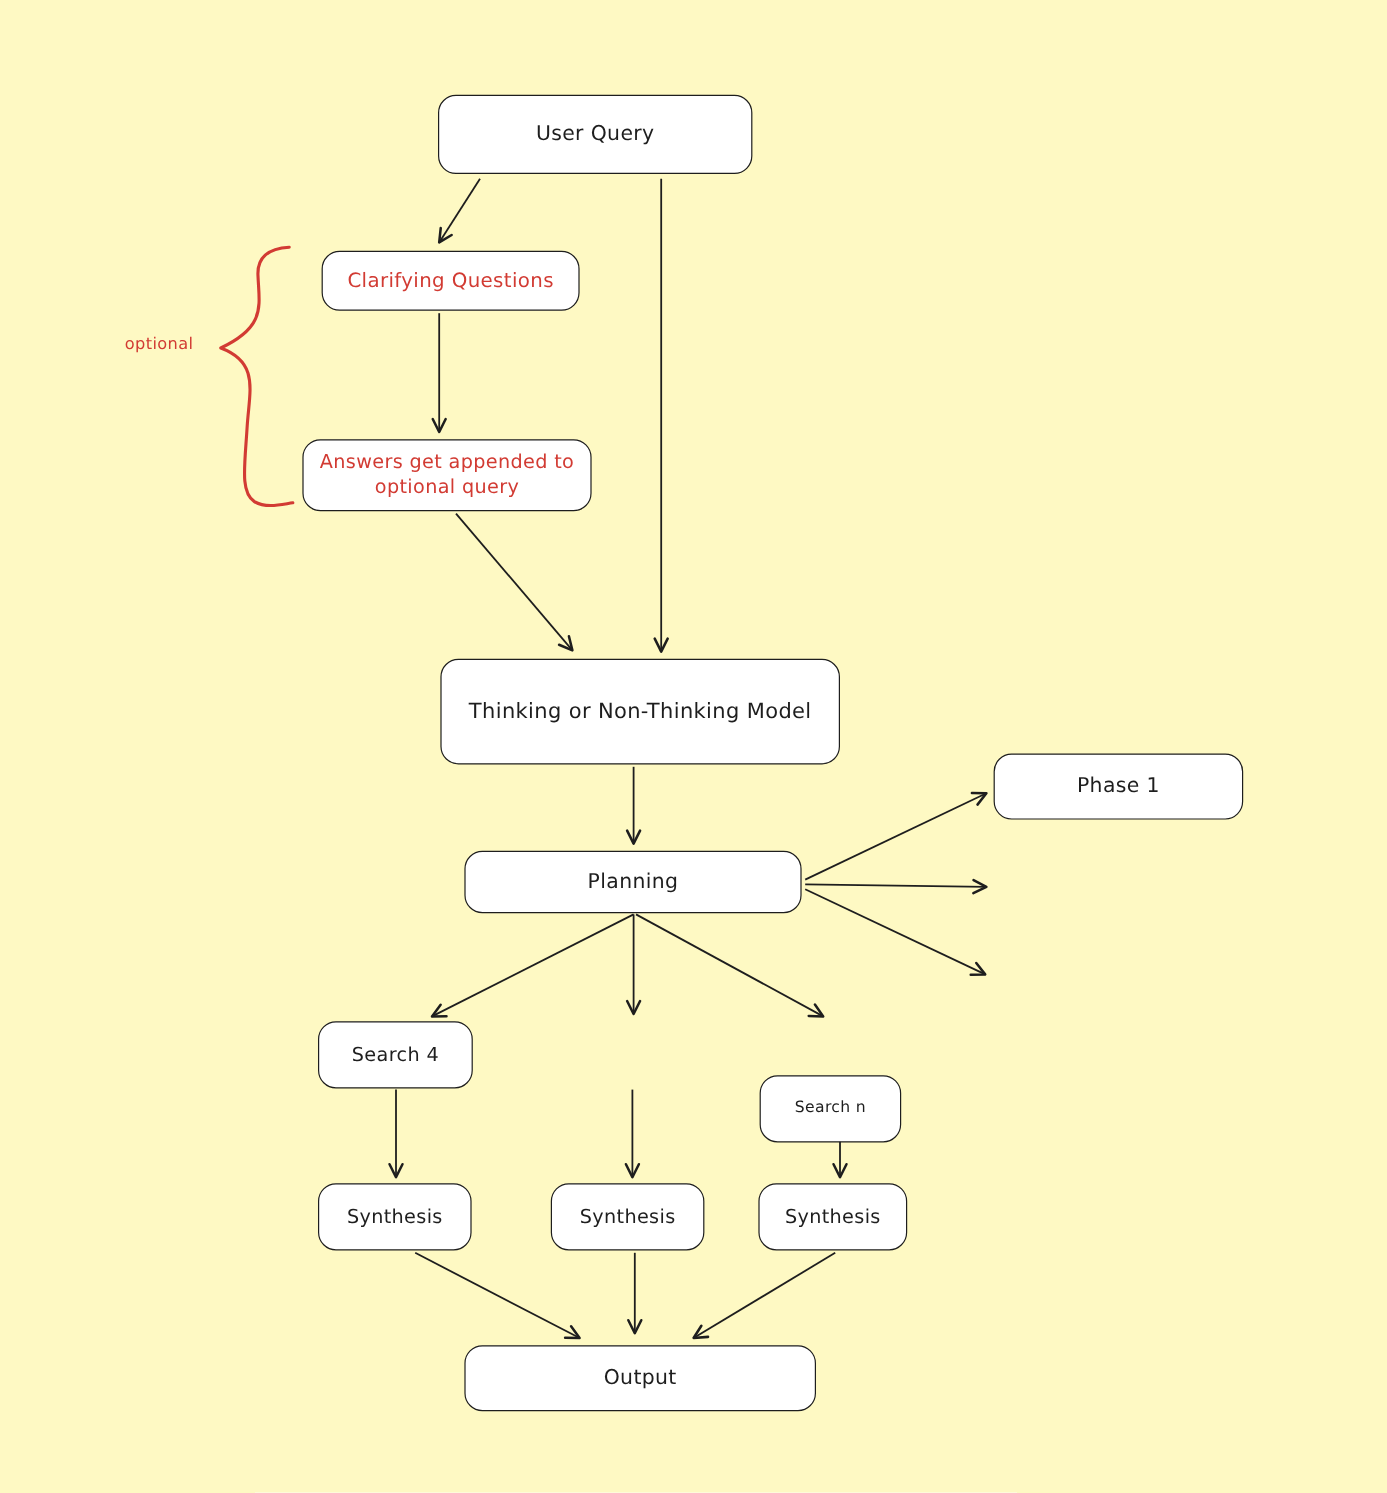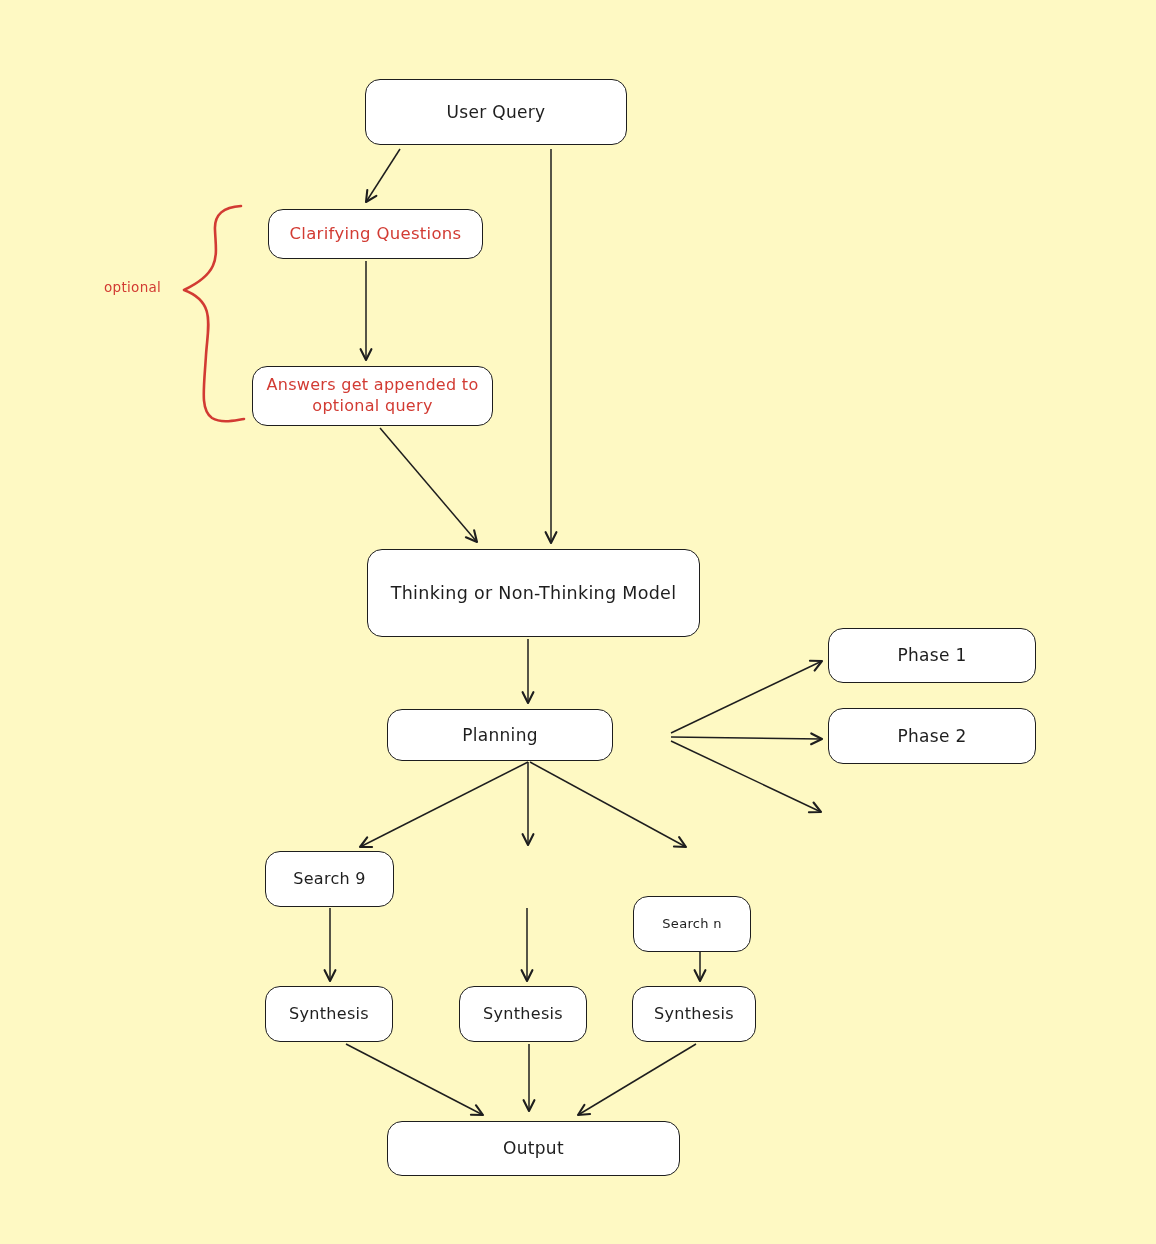--- a/index.html
+++ b/index.html
@@ -32,21 +32,21 @@
     padding: 4px 10px;
     font-size: 17px;
     letter-spacing: 0.3px;
     line-height: 1.3;
   }
   .node.red { color: var(--accent-red, #d23b33); text-align: center; }
   .n-user-query   { left: 365px; top: 79px;  width: 262px; height: 66px; }
   .n-clarifying   { left: 268px; top: 209px; width: 215px; height: 50px; font-size: 16.5px; }
   .n-answers      { left: 252px; top: 366px; width: 241px; height: 60px; font-size: 16px; }
   .n-thinking     { left: 367px; top: 549px; width: 333px; height: 88px; font-size: 17.5px; }
-  .n-planning     { left: 387px; top: 709px; width: 226px; height: 52px; }
+  .n-planning     { left: 387px; top: 709px; width: 281px; height: 52px; }
   .n-phase1       { left: 828px; top: 628px; width: 208px; height: 55px; }
   .n-phase2       { left: 828px; top: 708px; width: 208px; height: 56px; }
   .n-phase3       { left: 828px; top: 788px; width: 208px; height: 54px; }
   .n-search1      { left: 265px; top: 851px; width: 129px; height: 56px; font-size: 16px; }
   .n-search2      { left: 460px; top: 851px; width: 128px; height: 56px; font-size: 16px; }
   .n-searchn      { left: 633px; top: 896px; width: 118px; height: 56px; font-size: 13px; }
   .n-syn1         { left: 265px; top: 986px; width: 128px; height: 56px; font-size: 16px; }
   .n-syn2         { left: 459px; top: 986px; width: 128px; height: 56px; font-size: 16px; }
   .n-syn3         { left: 632px; top: 986px; width: 124px; height: 56px; font-size: 16px; }
   .n-output       { left: 387px; top: 1121px; width: 293px; height: 55px; }
@@ -96,24 +96,23 @@
   <div class="node red n-clarifying">Clarifying Questions</div>
 
   <div class="node red n-answers">Answers get appended to optional query</div>
 
   <div class="node n-thinking">Thinking or Non-Thinking Model</div>
 
   <div class="node n-planning">Planning</div>
 
   <div class="node n-phase1">Phase 1</div>
 
-  <div class="node n-phase2">Phase 2</div>
 
 
-  <div class="node n-search1">Search 9</div>
+  <div class="node n-search1">Search 4</div>
 
 
   <div class="node n-searchn">Search n</div>
 
   <div class="node n-syn1">Synthesis</div>
 
   <div class="node n-syn2">Synthesis</div>
 
   <div class="node n-syn3">Synthesis</div>
 

